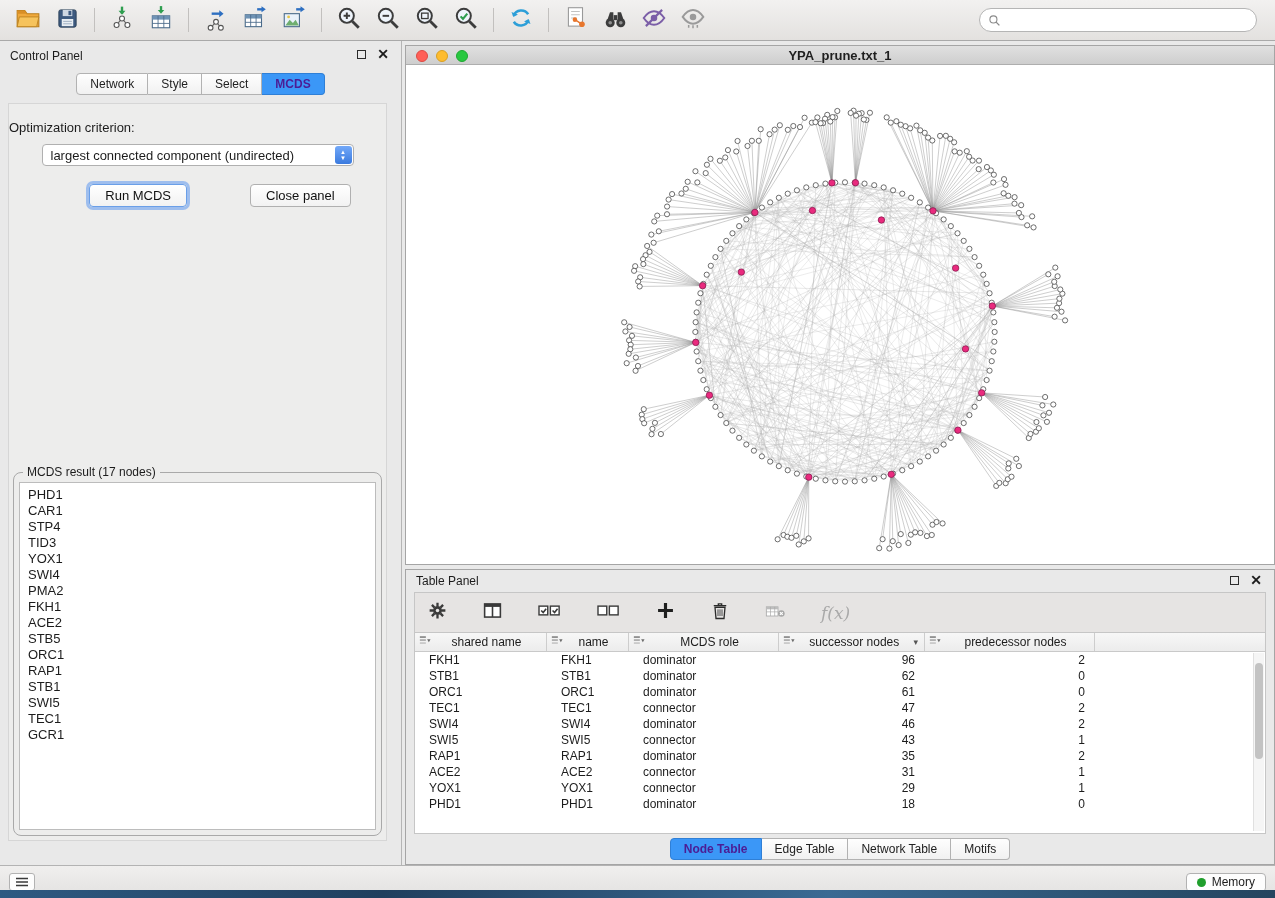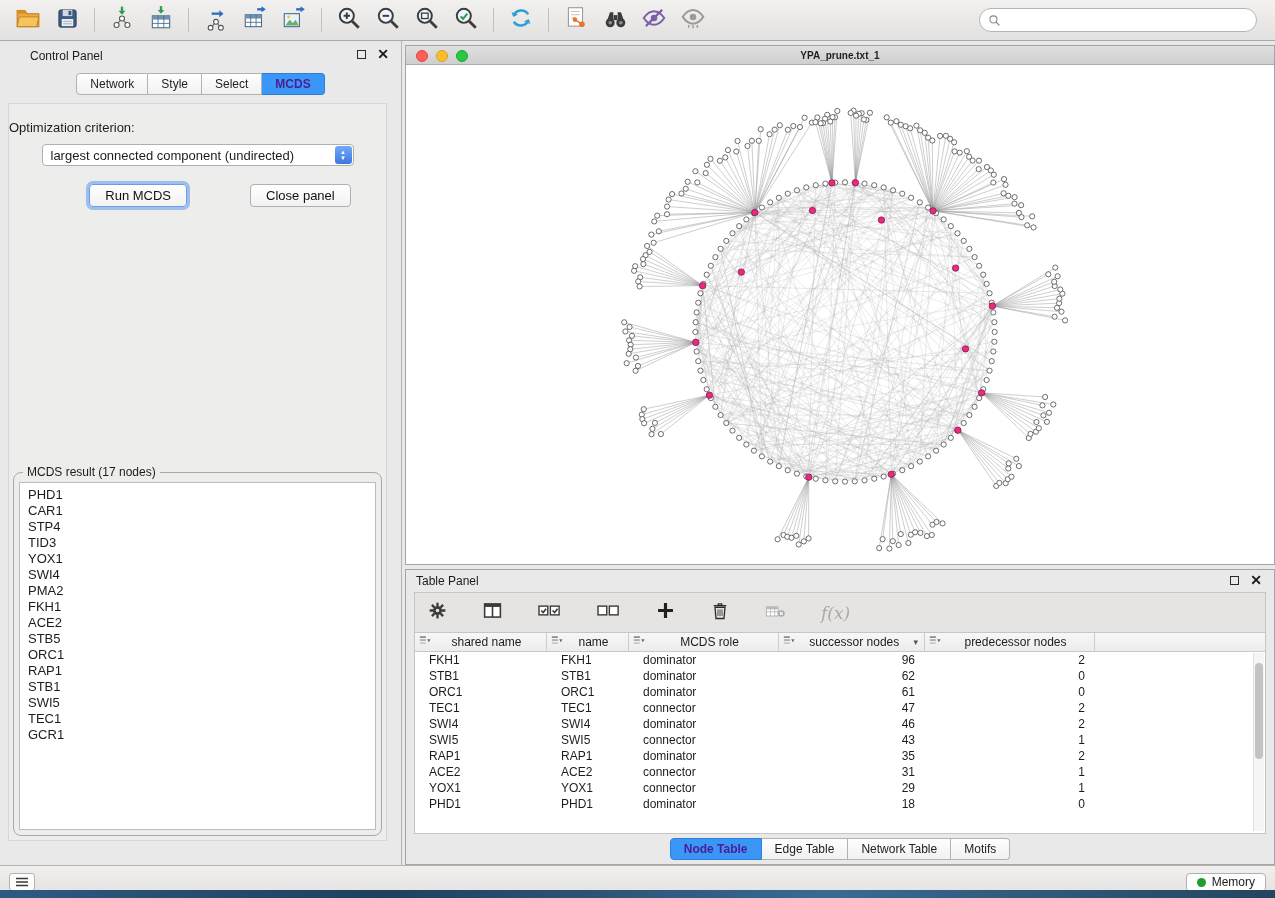--- a/index.html
+++ b/index.html
@@ -14,21 +14,21 @@
     display:flex;align-items:center;padding:0 10px;gap:3px;}
   .tbtn{width:36px;height:32px;display:flex;align-items:center;justify-content:center;border-radius:4px;cursor:pointer;}
   .tsep{width:1px;height:24px;background:#c2c0be;margin:0 6px;}
   .search-wrap{margin-left:auto;position:relative;margin-right:8px;}
   .search-input{width:278px;height:24px;border:1px solid #b5b5b5;border-radius:12px;background:#fff;
     padding:0 10px 0 26px;font-size:12px;outline:none;color:#333;}
   .search-ico{position:absolute;left:9px;top:5px;pointer-events:none;}
 
   
   #control-panel{position:absolute;left:0;top:41px;width:402px;height:824px;background:#e9e9e9;border-right:1px solid #b5b5b5;}
-  .panel-title{position:absolute;left:10px;top:8px;font-size:12px;color:#1c1c1c;margin-left:20px;}
+  .panel-title{position:absolute;left:10px;top:8px;font-size:12px;color:#1c1c1c;}
   .win-controls{position:absolute;right:12px;top:8px;display:flex;gap:11px;align-items:center;}
   .float-box{width:9px;height:9px;border:1.5px solid #2b2b2b;display:inline-block;}
   .close-x{font-size:14px;font-weight:bold;color:#1b1b1b;line-height:10px;}
   .tabs{display:flex;justify-content:center;}
   #cp-tabs{position:absolute;left:0;right:0;top:32px;}
   .tab{font-size:12px;padding:3px 13px;background:linear-gradient(#fefefe,#f1f1f1);border:1px solid #b2b2b2;border-left:none;color:#222;cursor:pointer;}
   .tab:first-child{border-left:1px solid #b2b2b2;border-radius:4px 0 0 4px;}
   .tab:last-child{border-radius:0 4px 4px 0;}
   .tab.active{background:var(--accent);border-color:#2f7fd6;color:#4c1d95;font-weight:bold;}
   .cp-inner{position:absolute;left:8px;right:14px;top:62px;bottom:24px;background:#ededec;border:1px solid #d6d6d6;}
@@ -44,21 +44,21 @@
   .btn.focused{box-shadow:0 0 0 3px rgba(92,152,240,.55);border-color:#6a9fe8;}
   .groupbox{position:absolute;left:4px;right:4px;top:368px;bottom:4px;border:1px solid #a9a9a9;border-radius:8px;}
   .groupbox-label{position:absolute;top:-8px;left:9px;background:#ededec;padding:0 4px;font-size:12px;color:#1c1c1c;}
   .mcds-list{position:absolute;left:5px;right:5px;top:9px;bottom:5px;background:#fff;border:1px solid #bcbcbc;overflow:hidden;font-size:13px;padding-top:4px;}
   .mcds-item{padding:0 8px;line-height:16px;cursor:default;}
 
   
   #right-col{position:absolute;left:402px;top:41px;right:0;bottom:33px;}
   #net-window{position:absolute;left:3px;top:4px;right:0;height:520px;background:#fff;border:1px solid #a5a5a5;}
   .net-titlebar{height:19px;background:linear-gradient(#e0e0e0,#cecece);border-bottom:1px solid #aeaeae;
-    position:relative;display:flex;align-items:center;justify-content:center;font-size:10px;font-weight:600;color:#1f1f1f;}
+    position:relative;display:flex;align-items:center;justify-content:center;font-size:13px;font-weight:600;color:#1f1f1f;}
   .traffic{position:absolute;left:10px;top:4px;display:flex;gap:8px;}
   .light{width:12px;height:12px;border-radius:50%;}
   .light.red{background:#ff5f57;border:1px solid #dd4a43;}
   .light.yellow{background:#febc2e;border:1px solid #d9a022;}
   .light.green{background:#28c840;border:1px solid #1ea832;}
   .net-content{position:absolute;left:0;right:0;top:19px;bottom:0;background:#fff;overflow:hidden;}
 
   
   #table-panel{position:absolute;left:3px;top:528px;right:0;bottom:0;background:#e9e9e9;border:1px solid #a5a5a5;display:flex;flex-direction:column;}
   .tp-header{height:22px;position:relative;display:flex;align-items:center;padding:0 10px;font-size:12px;}

